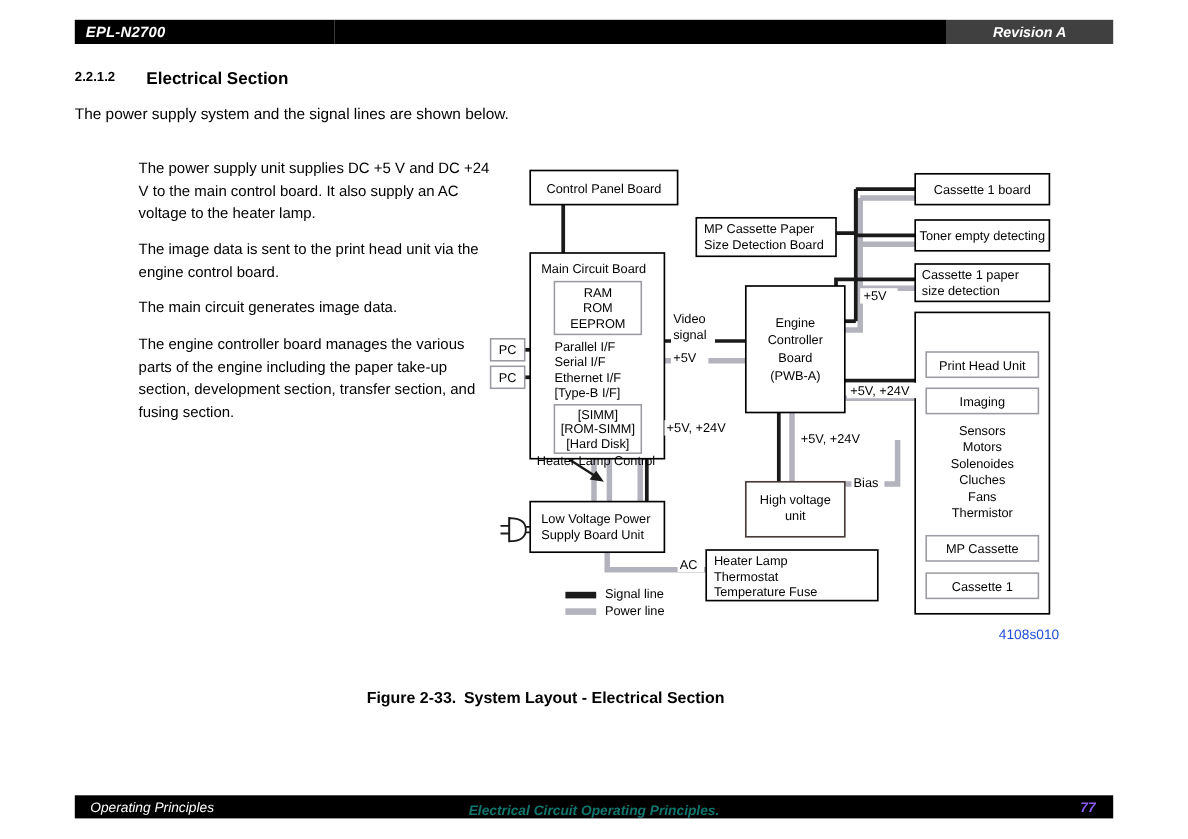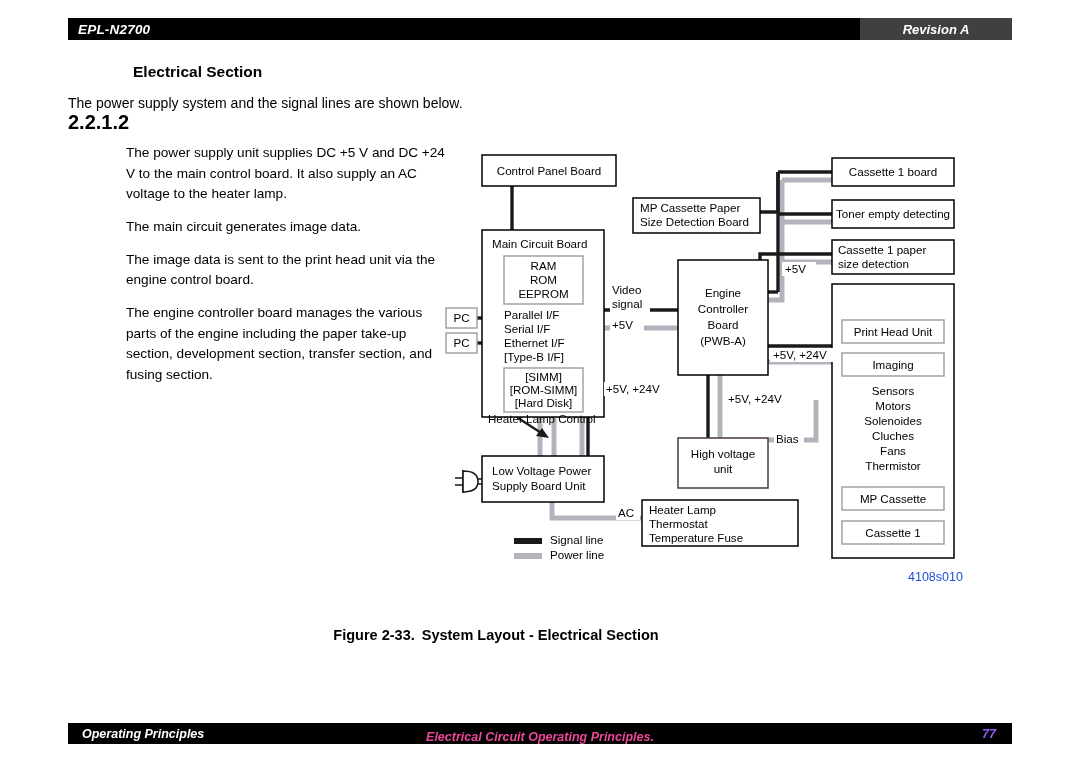--- a/index.html
+++ b/index.html
@@ -21,23 +21,22 @@
   }
   .hdr-mid{position:absolute;left:236px;top:0;height:22px;width:556px;background:#000;}
   .hdr-right{
     position:absolute;left:792px;top:0;height:22px;width:152px;background:#404040;
     color:#fff;font-style:italic;font-weight:bold;font-size:13px;
     display:flex;align-items:center;justify-content:center;
   }
 
   
   .sec-num{
-    position:absolute;left:68px;top:63px;font-size:20px;font-weight:bold;
+    position:absolute;left:68px;top:63px;font-size:12px;font-weight:bold;
     letter-spacing:0px;
-    margin-top:48px;
   }
   .sec-title{
     position:absolute;left:133px;top:63px;font-size:15.5px;font-weight:bold;
   }
   .lead{position:absolute;left:68px;top:95px;font-size:14px;}
 
   .body-col{position:absolute;left:118px;top:143px;width:330px;font-size:13.6px;line-height:1.52;}
   .body-col p{margin:0 0 12px 8px;}
 
   
@@ -45,26 +44,26 @@
   .fig-cap{
     position:absolute;left:0;top:627px;width:992px;text-align:center;
     font-size:14.5px;font-weight:bold;
   }
   .fig-cap .sp{display:inline-block;width:7px;}
 
   
   .ftr{position:absolute;left:68px;top:723px;width:944px;height:21px;background:#000;}
   .ftr-l{
     position:absolute;left:14px;top:0;height:21px;display:flex;align-items:center;
-    color:#fff;font-style:italic;font-weight:bold;font-size:12.5px;
+    color:#fff;font-style:italic;font-weight:normal;font-size:12.5px;
   }
   .ftr-c{
     position:absolute;left:0;top:0;width:944px;height:27px;display:flex;
     align-items:center;justify-content:center;
-    color:#ec4899;font-style:italic;font-weight:bold;font-size:12.5px;
+    color:#0f766e;font-style:italic;font-weight:bold;font-size:12.5px;
   }
   .ftr-r{
     position:absolute;right:16px;top:0;height:21px;display:flex;align-items:center;
     color:#8b5cf6;font-style:italic;font-weight:bold;font-size:12.5px;
   }
 
   
   .diagram{position:absolute;left:430px;top:150px;width:600px;height:420px;}
   svg{display:block;}
   .dtext{font-family:"Liberation Sans","DejaVu Sans",sans-serif;font-size:11.6px;fill:#000;}
@@ -80,22 +79,22 @@
     <div class="hdr-mid"></div>
     <div class="hdr-right">Revision A</div>
   </div>
 
   <div class="sec-num">2.2.1.2</div>
   <div class="sec-title">Electrical Section</div>
   <div class="lead">The power supply system and the signal lines are shown below.</div>
 
   <div class="body-col">
     <p>The power supply unit supplies DC +5 V and DC +24 V to the main control board. It also supply an AC voltage to the heater lamp.</p>
+    <p>The image data is sent to the print head unit via the engine control board.</p>
     <p>The main circuit generates image data.</p>
-    <p>The image data is sent to the print head unit via the engine control board.</p>
     <p>The engine controller board manages the various parts of the engine including the paper take-up section, development section, transfer section, and fusing section.</p>
   </div>
 
   <div class="diagram">
     <svg width="600" height="420" viewBox="0 0 600 420" xmlns="http://www.w3.org/2000/svg">
 
       <g stroke="#b3b3bd" stroke-width="5" fill="none">
 
         <path d="M 110 330 L 110 195"></path>
 

